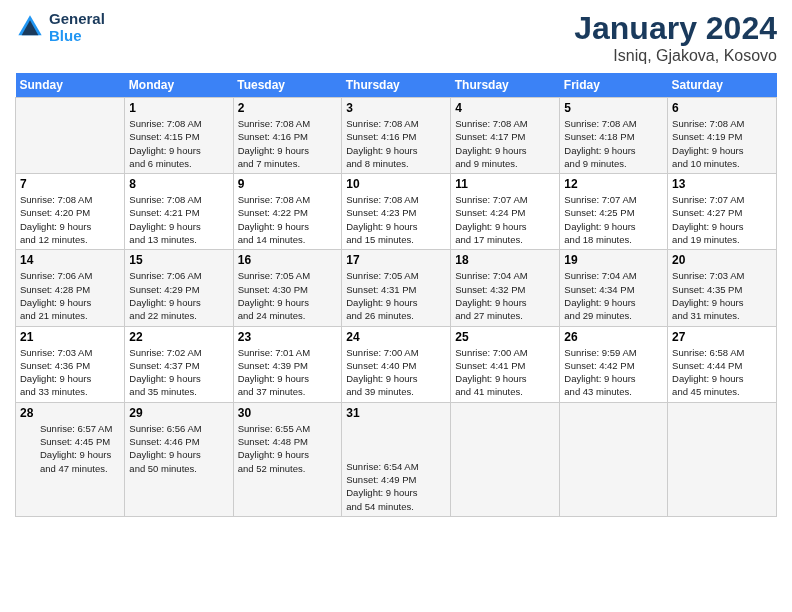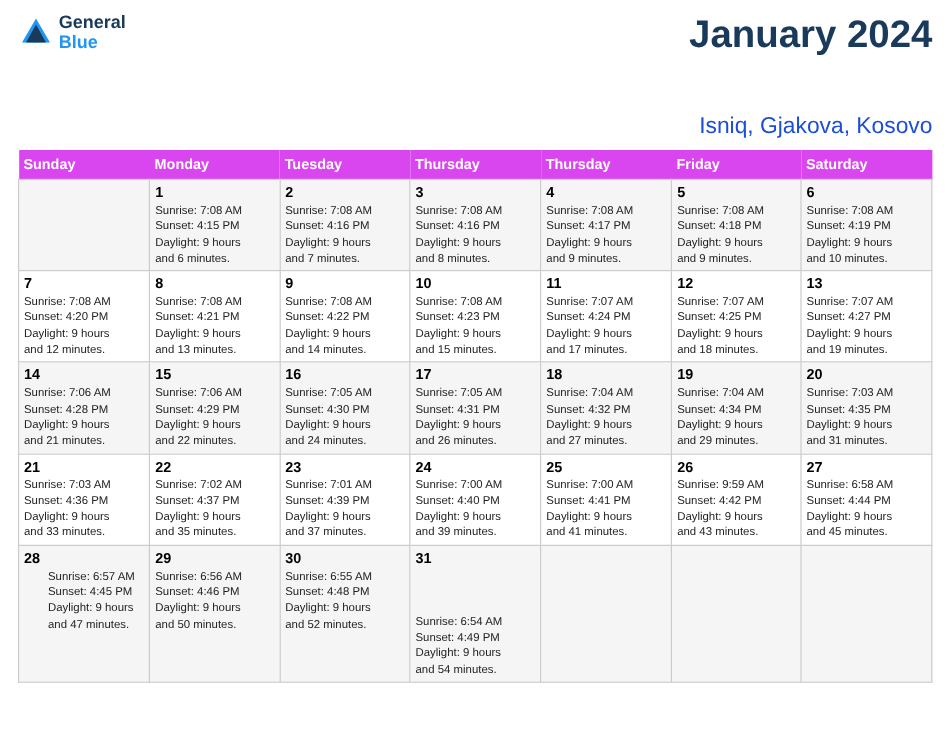--- a/index.html
+++ b/index.html
@@ -33,31 +33,30 @@
     .title-block {
       text-align: right;
     }
     .main-title {
       font-size: 32px;
       font-weight: bold;
       color: #1a3a5c;
       text-align: right;
     }
     .subtitle {
-      font-size: 19px;
-      color: #1d4ed8;
-      margin-top: 48px;
+      font-size: 16px;
+      color: #404040;
     }
     table {
       width: 100%;
       border-collapse: collapse;
       font-size: 10px;
     }
     thead tr th {
-      background-color: #d946ef;
+      background-color: #3b82f6;
       color: #fff;
       padding: 5px 4px;
       text-align: left;
       font-size: 12px;
       font-weight: bold;
     }
     tbody tr {
       vertical-align: top;
     }
     tbody tr td {

